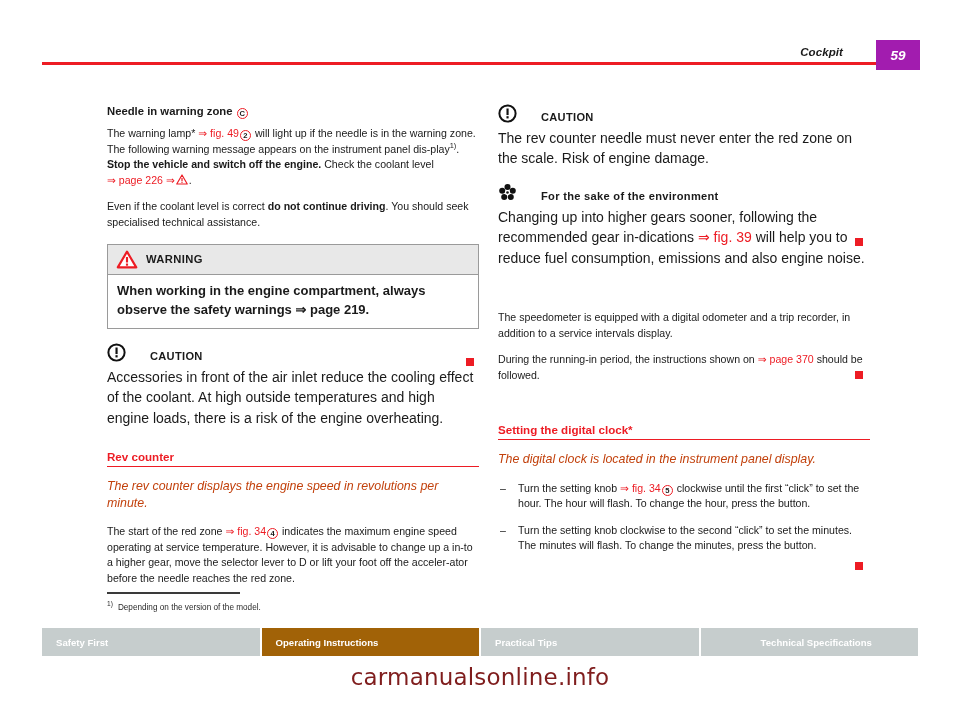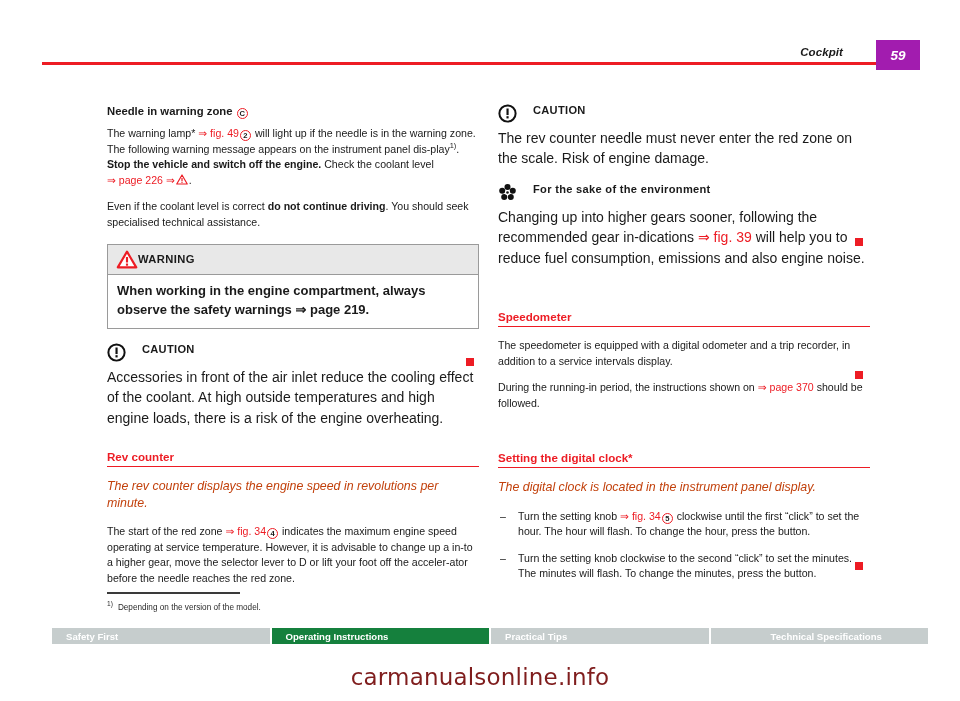--- a/index.html
+++ b/index.html
@@ -149,41 +149,42 @@
     border: 1px solid #9a9a9a;
     margin: 14px 0 13px 0;
     background: #ffffff;
   }
   .warnbox-head {
     background: #e8e8e8;
     border-bottom: 1px solid #9a9a9a;
     padding: 5px 8px 5px 8px;
     display: flex;
     align-items: center;
+    gap: 8px;
   }
   .warnbox-head .label {
     font-size: 11.2px;
     font-weight: bold;
     letter-spacing: .4px;
   }
   .warnbox-body {
     padding: 7px 9px 8px 9px;
     font-size: 13px;
     font-weight: bold;
     line-height: 1.45;
   }
 
   
   .notice {
     margin-top: 14px;
   }
   .notice-head {
     display: flex;
-    align-items: flex-start;
-    gap: 16px;
+    align-items: flex-end;
+    gap: 24px;
     margin-bottom: 5px;
   }
   .notice-head .label {
     font-size: 11.1px;
     font-weight: bold;
     letter-spacing: .3px;
   }
   .notice-body {
     font-size: 14px;
     line-height: 1.46;
@@ -220,38 +221,38 @@
   .footnote-text sup {
     font-size: 6.6px;
     vertical-align: super;
     line-height: 0;
     margin-right: 5px;
   }
 
   
   .footer-tabs {
     position: absolute;
-    left: 52px; top: 628px;
-    width: 876px; height: 16px;
+    left: 42px; top: 628px;
+    width: 876px; height: 28px;
     display: flex;
   }
   .tab {
     flex: 1 1 0;
     background: #c6cdcd;
     color: #ffffff;
     font-size: 9.6px;
     font-weight: bold;
     display: flex;
     align-items: center;
     padding-left: 14px;
     box-sizing: border-box;
     border-right: 2px solid #ffffff;
   }
   .tab:last-child { border-right: none; justify-content: center; }
-  .tab.active { background: #15803d; }
+  .tab.active { background: #a16207; }
 
   
   .watermark {
     position: absolute;
     left: 0; top: 664px;
     width: 960px;
     text-align: center;
     font-size: 23px;
     color: #7f1d1d;
     letter-spacing: .2px;
@@ -345,21 +346,20 @@
           <circle cx="11" cy="11" r="2.9" fill="#ffffff"></circle>
           <circle cx="11" cy="11" r="1.5" fill="#111111"></circle>
         </svg>
       </span>
       <span class="label">For the sake of the environment</span>
     </div>
     <div class="notice-body"><span>Changing up into higher gears sooner, following the recommended gear in-dications </span><span class="ref">⇒ fig. 39</span><span> will help you to reduce fuel consumption, emissions and also engine noise.</span></div>
   </div>
 
   <div class="section" style="margin-top:42px">
-    <div class="section-title">Speedometer</div>
     <p class="body">The speedometer is equipped with a digital odometer and a trip recorder, in addition to a service intervals display.</p>
     <p class="body"><span>During the running-in period, the instructions shown on </span><span class="ref">⇒ page 370</span><span> should be followed.</span></p>
   </div>
 
   <div class="section" style="margin-top:40px">
     <div class="section-title">Setting the digital clock*</div>
     <p class="lead">The digital clock is located in the instrument panel display.</p>
     <ul class="dash">
       <li><span class="dash-mark">–</span><span>Turn the setting knob </span><span class="ref">⇒ fig. 34</span><span class="circ">5</span><span> clockwise until the first “click” to set the hour. The hour will flash. To change the hour, press the button.</span></li>
       <li><span class="dash-mark">–</span><span>Turn the setting knob clockwise to the second “click” to set the minutes. The minutes will flash. To change the minutes, press the button.</span></li>

